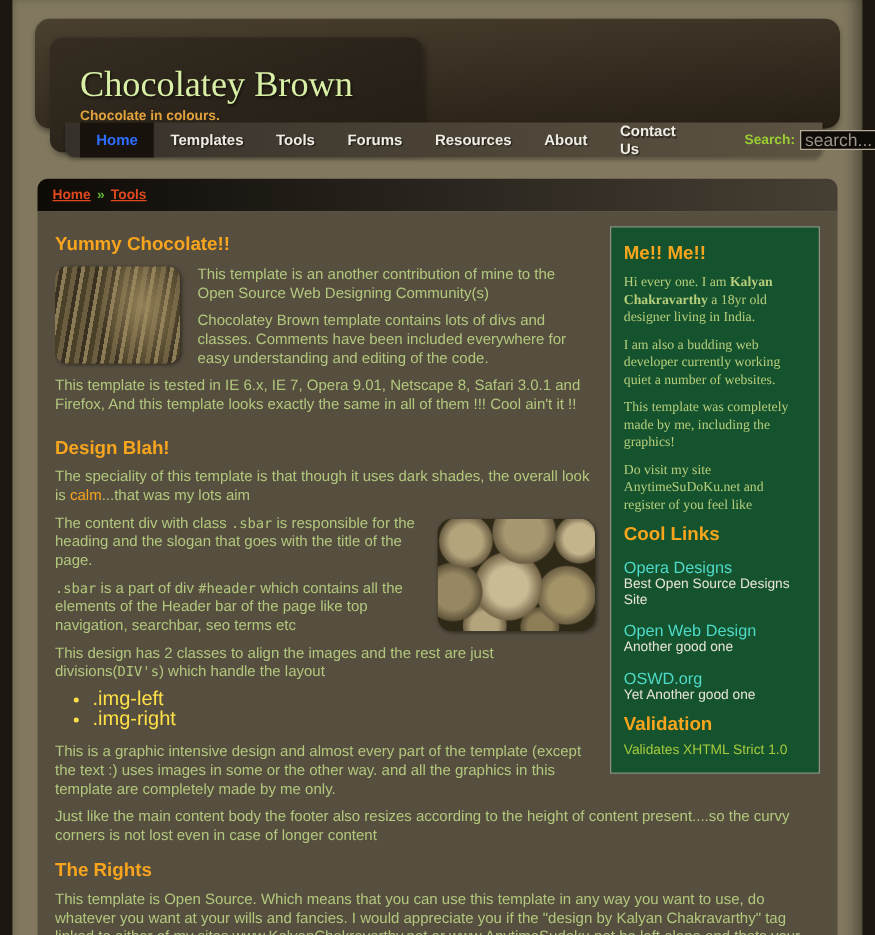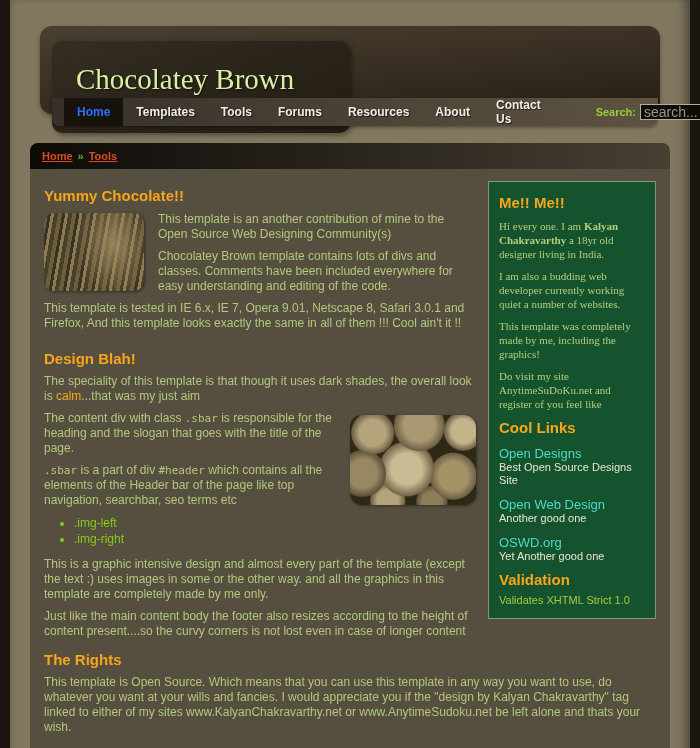--- a/index.html
+++ b/index.html
@@ -10,21 +10,21 @@
     overflow:hidden;
   }
   .page{
     width:680px;min-height:748px;margin:0 0 0 10px;
     background:#81785f;
     box-shadow:inset -10px 0 12px -6px rgba(0,0,0,.45), inset 4px 0 6px -4px rgba(0,0,0,.25);
     position:relative;
   }
   
   .header-box{
-    margin:0 30px;position:relative;top:26px;
+    margin:0 18px;position:relative;top:15px;
     height:88px;border-radius:12px;
     background:linear-gradient(175deg,#4a4030 0%,#3a3124 45%,#241d13 100%);
     box-shadow:0 2px 4px rgba(0,0,0,.35);
   }
   .title-box{
     position:absolute;left:12px;top:15px;width:298px;height:92px;
     border-radius:10px;
     background:linear-gradient(160deg,#352d22 0%,#2a2319 55%,#231c13 100%);
     box-shadow:2px 2px 5px rgba(0,0,0,.4);
     padding-left:24px;box-sizing:border-box;
@@ -113,21 +113,21 @@
       radial-gradient(circle 20px at 90% 18%, #c3b48c 0 60%, #6e6145 95%, rgba(0,0,0,0) 100%),
       radial-gradient(circle 24px at 10% 65%, #978762 0 60%, #5e5339 95%, rgba(0,0,0,0) 100%),
       radial-gradient(circle 28px at 45% 60%, #c9bc95 0 55%, #77684a 95%, rgba(0,0,0,0) 100%),
       radial-gradient(circle 24px at 82% 68%, #a39367 0 60%, #6e6145 95%, rgba(0,0,0,0) 100%),
       radial-gradient(circle 18px at 30% 95%, #b3a47c 0 60%, #6e6145 95%, rgba(0,0,0,0) 100%),
       radial-gradient(circle 16px at 65% 96%, #8d7e58 0 60%, #5e5339 95%, rgba(0,0,0,0) 100%),
       #2e2817;
     box-shadow:1px 1px 3px rgba(0,0,0,.4);
   }
   ul.classes{margin:4px 0 10px 30px;padding:0;}
-  ul.classes li{font-size:12px;line-height:16px;color:#84cc16;}
+  ul.classes li{font-size:16px;line-height:16px;color:#fde047;}
   
   .sidebar{
     float:right;width:168px;box-sizing:border-box;
     margin:6px 0 12px 12px;
     background:#14532d;border:1px solid #8f9080;
     padding:4px 10px 12px;
   }
   .sidebar h2.sec{margin:8px 0 4px 0;}
   .sidebar p{font-size:11px;line-height:14px;color:#b7cd7c;margin:8px 0;font-family:Liberation Serif, serif;}
   .side-link{display:block;color:#4ed9c8;font-size:13px;margin-top:10px;cursor:pointer;text-decoration:none;}
@@ -171,46 +171,47 @@
   <div class="main-box">
 
     <div class="sidebar">
       <h2 class="sec">Me!! Me!!</h2>
       <p><span>Hi every one. I am </span><span class="bold">Kalyan Chakravarthy</span><span> a 18yr old designer living in India.</span></p>
       <p>I am also a budding web developer currently working quiet a number of websites.</p>
       <p>This template was completely made by me, including the graphics!</p>
       <p>Do visit my site AnytimeSuDoKu.net and register of you feel like</p>
 
       <h2 class="sec">Cool Links</h2>
-      <a class="side-link">Open Designs</a>
+      <a class="side-link">Opera Designs</a>
       <div class="side-link-desc">Best Open Source Designs Site</div>
       <a class="side-link">Open Web Design</a>
       <div class="side-link-desc">Another good one</div>
       <a class="side-link">OSWD.org</a>
       <div class="side-link-desc">Yet Another good one</div>
 
       <h2 class="sec">Validation</h2>
       <div class="validation-text">Validates XHTML Strict 1.0</div>
     </div>
 
     <h2 class="sec">Yummy Chocolate!!</h2>
     <div style="overflow:hidden;">
       <div class="img-left"></div>
       <p style="margin-top:2px;">This template is an another contribution of mine to the Open Source Web Designing Community(s)</p>
       <p>Chocolatey Brown template contains lots of divs and classes. Comments have been included everywhere for easy understanding and editing of the code.</p>
       <p>This template is tested in IE 6.x, IE 7, Opera 9.01, Netscape 8, Safari 3.0.1 and Firefox, And this template looks exactly the same in all of them !!! Cool ain't it !!</p>
     </div>
 
     <h2 class="sec">Design Blah!</h2>
-    <p><span>The speciality of this template is that though it uses dark shades, the overall look is </span><span class="hl">calm</span><span>...that was my just aim</span></p>
+    <p><span>The speciality of this template is that though it uses dark shades, the overall look is </span><span class="hl">calm</span><span>...that was my lots aim</span></p>
 
     <div class="img-right"></div>
 
     <p><span>The content div with class </span><span class="mono">.sbar</span><span> is responsible for the heading and the slogan that goes with the title of the page.</span></p>
     <p><span class="mono">.sbar</span><span> is a part of div </span><span class="mono">#header</span><span> which contains all the elements of the Header bar of the page like top navigation, searchbar, seo terms etc</span></p>
+    <p><span>This design has 2 classes to align the images and the rest are just divisions(</span><span class="mono">DIV's</span><span>) which handle the layout</span></p>
 
     <ul class="classes">
       <li>.img-left</li>
       <li>.img-right</li>
     </ul>
 
     <p>This is a graphic intensive design and almost every part of the template (except the text :) uses images in some or the other way. and all the graphics in this template are completely made by me only.</p>
     <p>Just like the main content body the footer also resizes according to the height of content present....so the curvy corners is not lost even in case of longer content</p>
 
     <h2 class="sec clear-right">The Rights</h2>

